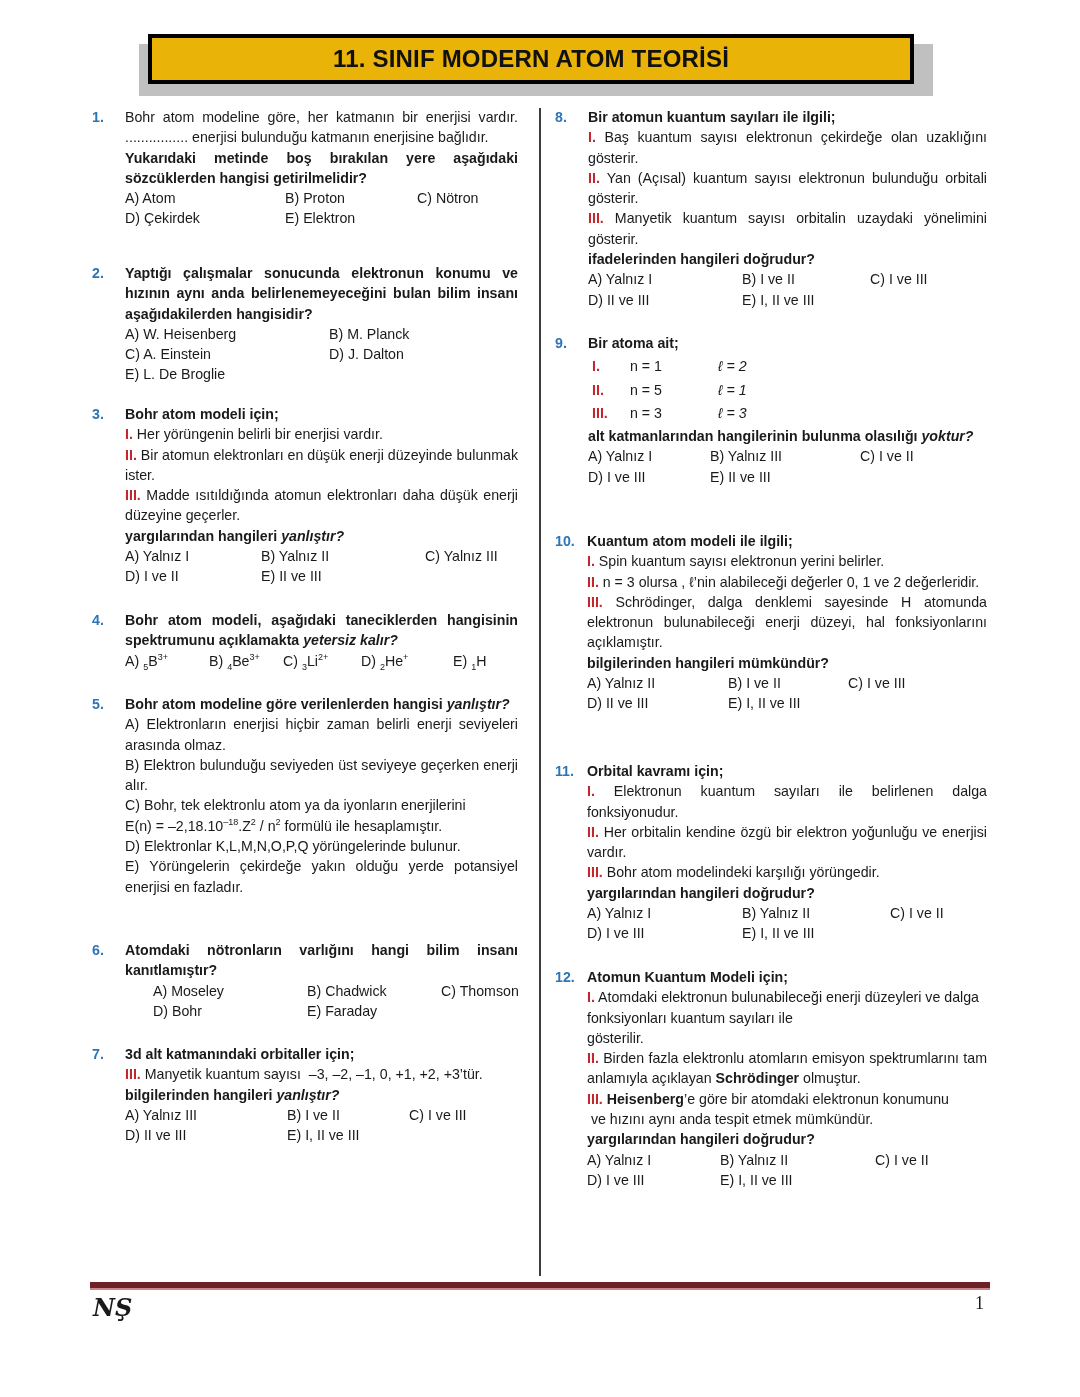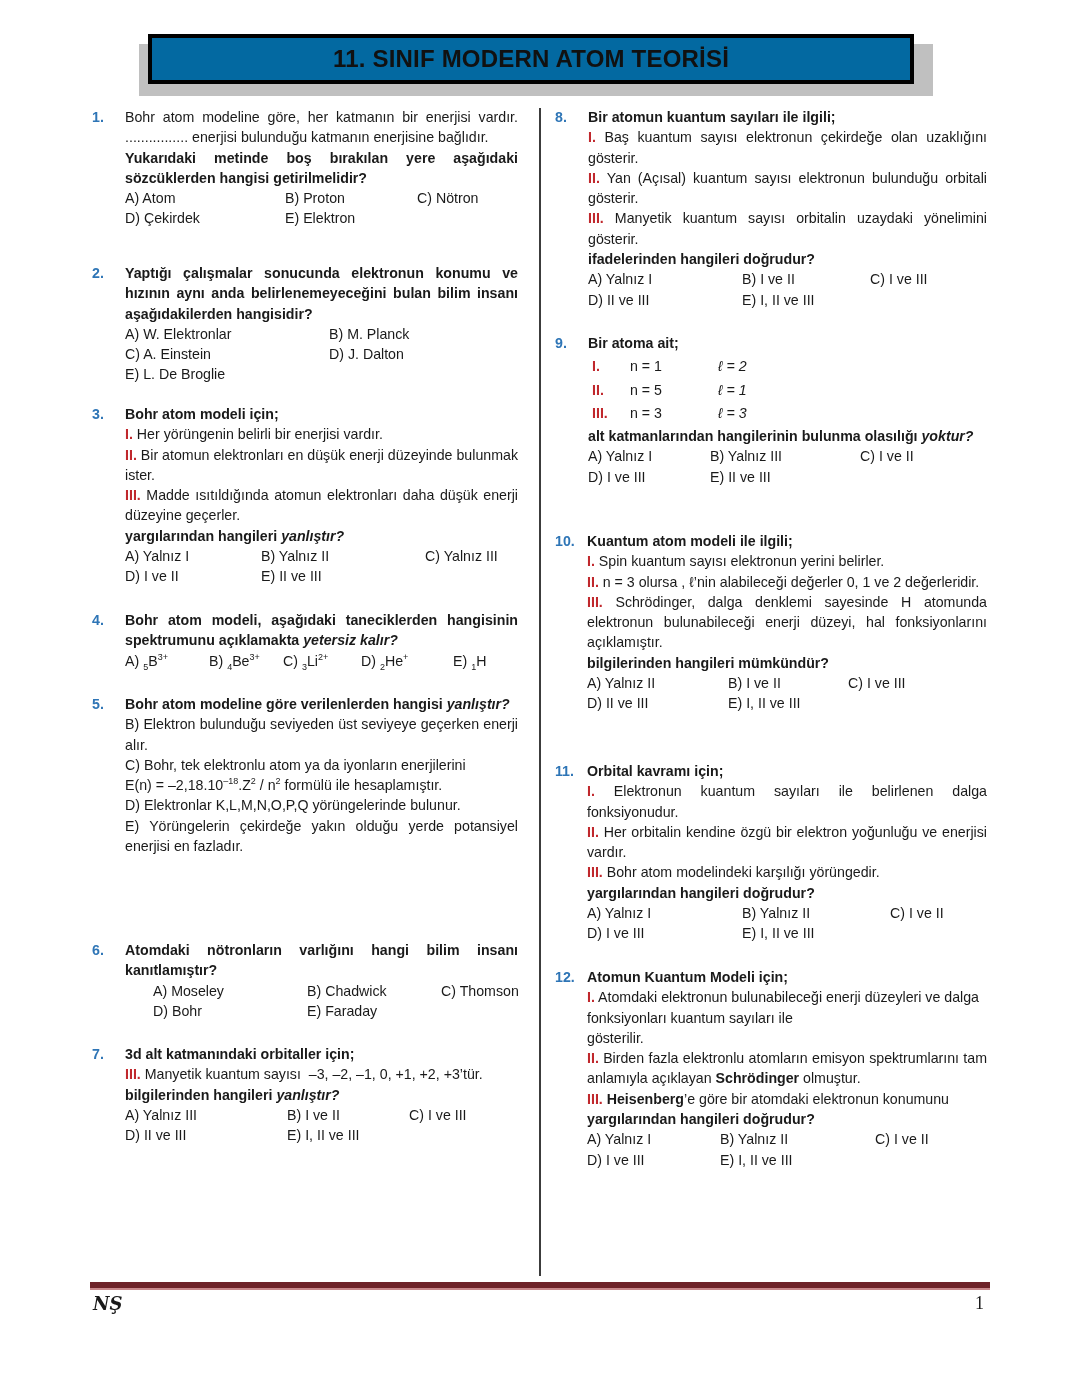--- a/index.html
+++ b/index.html
@@ -1,20 +1,20 @@
 <!DOCTYPE html>
 <html><head>
 <meta charset="utf-8">
 <style>
   * { box-sizing: border-box; margin: 0; padding: 0; }
   html, body { width: 1080px; height: 1397px; background: #ffffff; }
   body { position: relative; font-family: "Liberation Sans", "DejaVu Sans", sans-serif; color: #1a1a1a; font-size: 14.2px; overflow: hidden; }
 
   .title-shadow { position: absolute; left: 139px; top: 44px; width: 794px; height: 52px; background: #c0c0c0; }
-  .title-box { position: absolute; left: 148px; top: 34px; width: 766px; height: 50px; background: #0369a1; border: 4px solid #000; display: flex; align-items: center; justify-content: center; }
+  .title-box { position: absolute; left: 148px; top: 34px; width: 766px; height: 50px; background: #eab308; border: 4px solid #000; display: flex; align-items: center; justify-content: center; }
   .title-box h1 { font-size: 24px; font-weight: bold; color: #111; letter-spacing: 0.2px; }
 
   .col { position: absolute; top: 107px; }
   .col-left { left: 92px; width: 426px; }
   .col-right { left: 555px; width: 432px; }
 
   .divider { position: absolute; left: 539px; top: 108px; width: 2px; height: 1168px; background: #3c3c3c; }
 
   .q { position: relative; line-height: 20.3px; }
   .qnum { position: absolute; left: 0; top: 0; color: #2e75b6; font-weight: bold; }
@@ -26,21 +26,21 @@
   .u { font-style: italic; }
   .opts { display: grid; }
   .opts span { white-space: nowrap; }
   sup, sub { font-size: 9px; line-height: 0; }
   .qn-row { display: flex; margin: 3px 0; }
   .qn-row .r { width: 42px; color: #c0282d; font-weight: bold; padding-left: 4px; }
   .qn-row .n { width: 88px; }
   .qn-row .l { font-style: italic; }
 
   .footer-bar { position: absolute; left: 90px; top: 1282px; width: 900px; height: 8px; background: #6e2228; border-bottom: 2px solid #c9878a; }
-  .footer-mark { position: absolute; left: 93px; top: 1293px; font-family: "DejaVu Serif", serif; font-style: italic; font-weight: bold; font-size: 18px; }
+  .footer-mark { position: absolute; left: 93px; top: 1293px; font-family: "DejaVu Serif", serif; font-style: italic; font-weight: bold; font-size: 24px; }
   .page-num { position: absolute; left: 975px; top: 1293px; font-family: "Liberation Serif", serif; font-size: 18px; }
 </style>
 </head>
 <body>
 
 <div class="title-shadow"></div>
 <div class="title-box">
   <h1>11. SINIF MODERN ATOM TEORİSİ</h1>
 </div>
 
@@ -61,21 +61,21 @@
         <span>E) Elektron</span>
       </div>
     </div>
   </div>
 
   <div class="q" style="height:141px;">
     <span class="qnum">2.</span>
     <div class="qbody">
       <div class="stem">Yaptığı çalışmalar sonucunda elektronun konumu ve hızının aynı anda belirlenemeyeceğini bulan bilim insanı aşağıdakilerden hangisidir?</div>
       <div class="opts" style="grid-template-columns:204px 180px;">
-        <span>A) W. Elektronlar</span>
+        <span>A) W. Heisenberg</span>
         <span>B) M. Planck</span>
         <span>C) A. Einstein</span>
         <span>D) J. Dalton</span>
         <span>E) L. De Broglie</span>
       </div>
     </div>
   </div>
 
   <div class="q" style="height:206px;">
     <span class="qnum">3.</span>
@@ -106,20 +106,21 @@
         <span><span>D) </span><sub>2</sub><span>He</span><sup>+</sup></span>
         <span><span>E) </span><sub>1</sub><span>H</span></span>
       </div>
     </div>
   </div>
 
   <div class="q" style="height:246px;">
     <span class="qnum">5.</span>
     <div class="qbody">
       <div class="stem"><span>Bohr atom modeline göre verilenlerden hangisi</span> <span class="u">yanlıştır?</span></div>
+      <div class="text">A) Elektronların enerjisi hiçbir zaman belirli enerji seviyeleri arasında olmaz.</div>
       <div class="text">B) Elektron bulunduğu seviyeden üst seviyeye geçerken enerji alır.</div>
       <div>
         <div>C) Bohr, tek elektronlu atom ya da iyonların enerjilerini</div>
         <div><span>E(n) = –2,18.10</span><sup>–18</sup><span>.Z</span><sup>2</sup><span> / n</span><sup>2</sup><span> formülü ile hesaplamıştır.</span></div>
       </div>
       <div class="text">D) Elektronlar K,L,M,N,O,P,Q yörüngelerinde bulunur.</div>
       <div class="text">E) Yörüngelerin çekirdeğe yakın olduğu yerde potansiyel enerjisi en fazladır.</div>
     </div>
   </div>
 
@@ -241,20 +242,21 @@
   </div>
 
   <div class="q">
     <span class="qnum">12.</span>
     <div class="qbody wide">
       <div class="stem">Atomun Kuantum Modeli için;</div>
       <div><span class="roman">I.</span> <span>Atomdaki elektronun bulunabileceği enerji düzeyleri ve dalga fonksiyonları kuantum sayıları ile</span></div>
       <div>gösterilir.</div>
       <div class="text"><span class="roman">II.</span> <span>Birden fazla elektronlu atomların emisyon spektrumlarını tam anlamıyla açıklayan</span> <b>Schrödinger</b> <span>olmuştur.</span></div>
       <div><span class="roman">III.</span> <b>Heisenberg</b><span>’e göre bir atomdaki elektronun konumunu</span></div>
+      <div style="white-space:pre;"> ve hızını aynı anda tespit etmek mümkündür.</div>
       <div class="stem">yargılarından hangileri doğrudur?</div>
       <div class="opts" style="grid-template-columns:133px 155px 110px;">
         <span>A) Yalnız I</span>
         <span>B) Yalnız II</span>
         <span>C) I ve II</span>
         <span>D) I ve III</span>
         <span>E) I, II ve III</span>
       </div>
     </div>
   </div>

